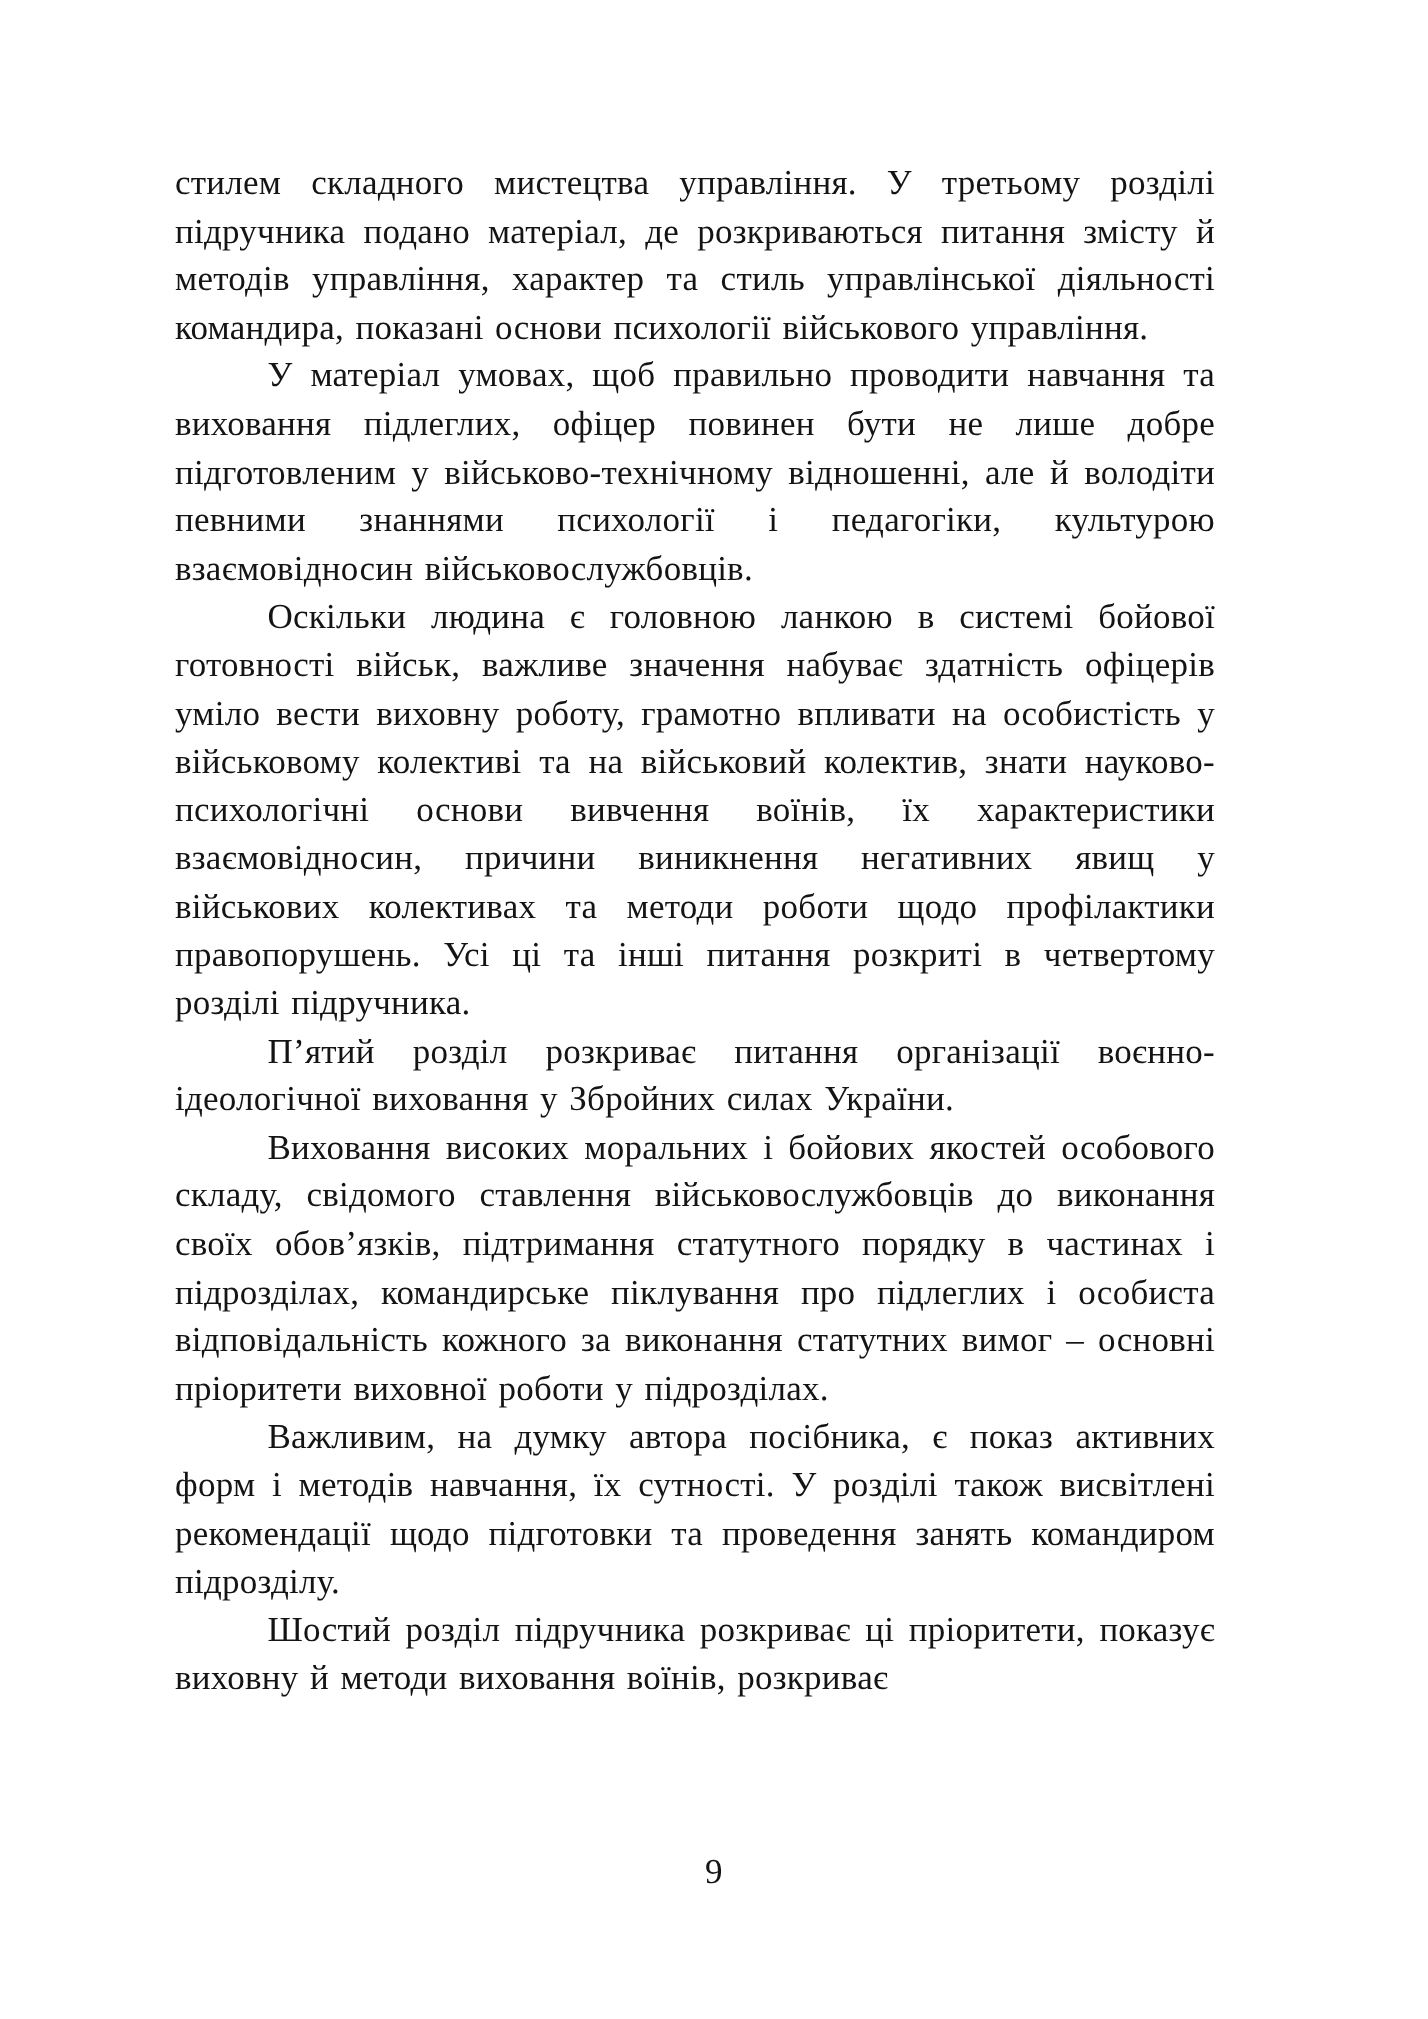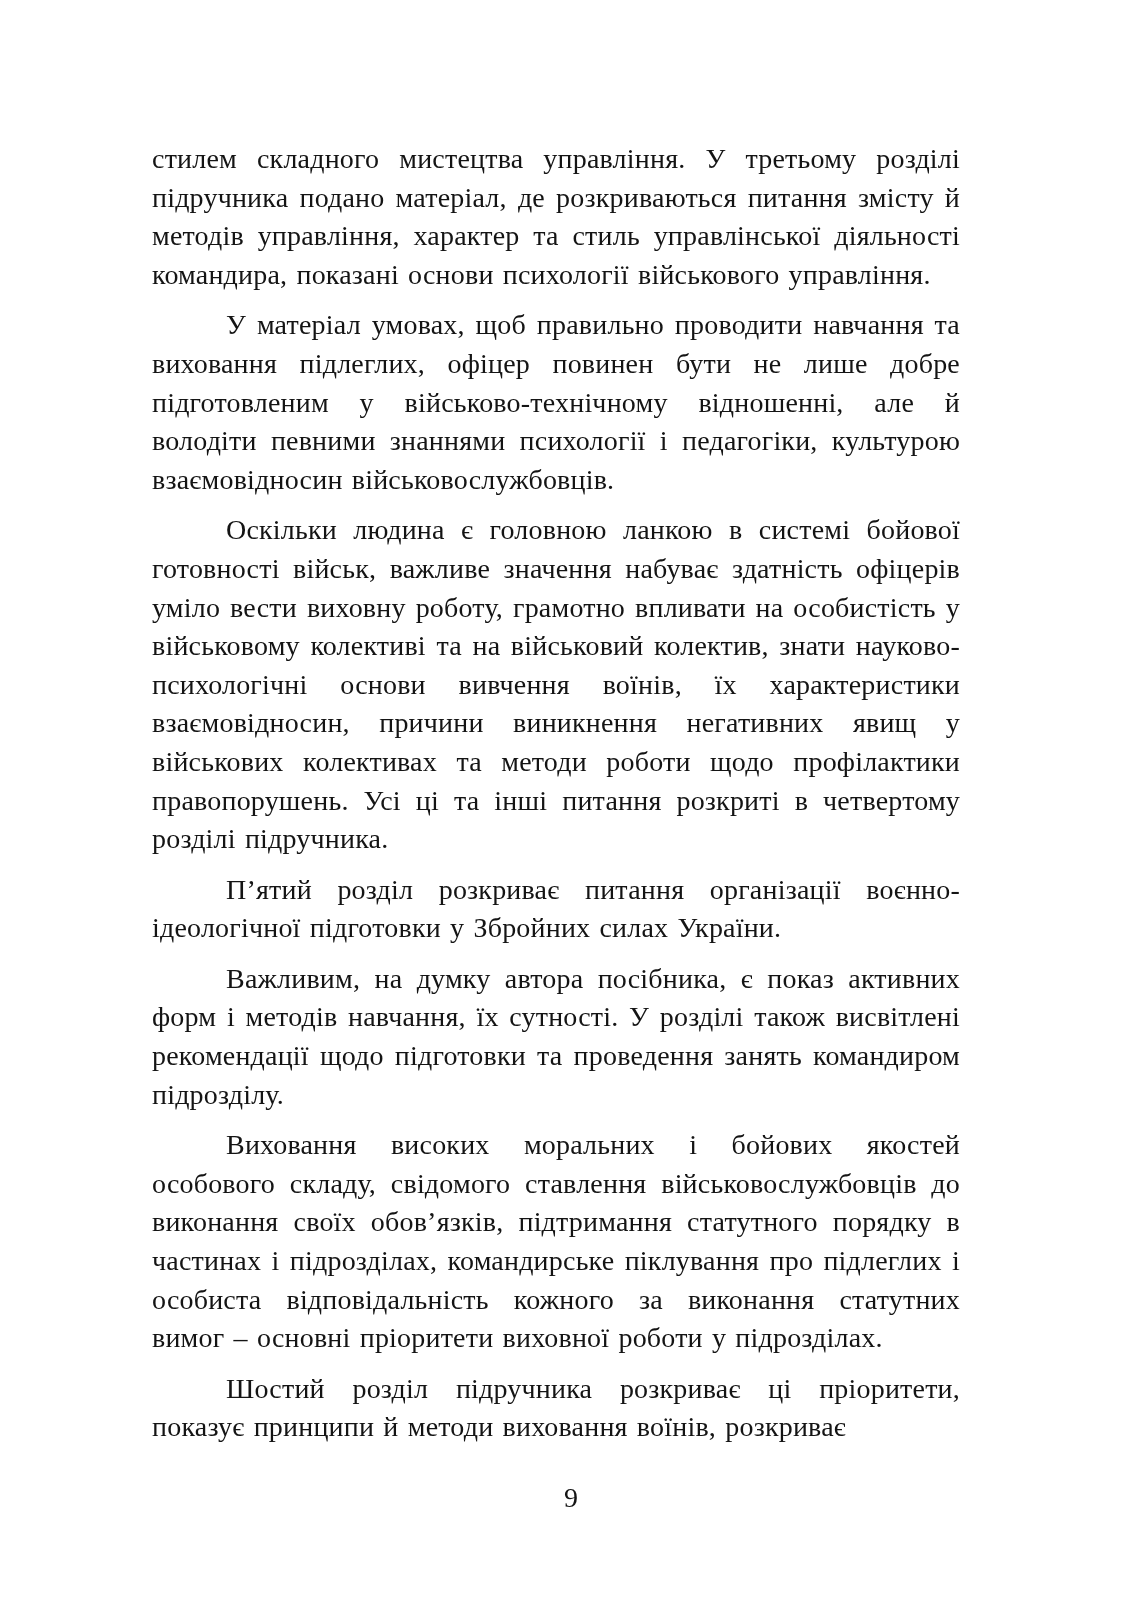--- a/index.html
+++ b/index.html
@@ -21,21 +21,21 @@
     left: 140px;
     top: 128px;
     width: 832px;
     font-size: 28px;
     line-height: 38.6px;
     text-align: justify;
     letter-spacing: 0.2px;
     word-spacing: 2px;
   }
   .text-block p {
-    margin: 12px;
+    margin: 0;
     padding: 0;
   }
   .text-block p.indent {
     text-indent: 74px;
   }
   .page-number {
     position: absolute;
     left: 0;
     top: 1482px;
     width: 100%;
@@ -45,19 +45,19 @@
   }
 </style>
 </head>
 <body>
 
 <div class="page">
   <div class="text-block">
     <p>стилем складного мистецтва управління. У третьому розділі підручника подано матеріал, де розкриваються питання змісту й методів управління, характер та стиль управлінської діяльності командира, показані основи психології військового управління.</p>
     <p class="indent">У матеріал умовах, щоб правильно проводити навчання та виховання підлеглих, офіцер повинен бути не лише добре підготовленим у військово-технічному відношенні, але й володіти певними знаннями психології і педагогіки, культурою взаємовідносин військовослужбовців.</p>
     <p class="indent">Оскільки людина є головною ланкою в системі бойової готовності військ, важливе значення набуває здатність офіцерів уміло вести виховну роботу, грамотно впливати на особистість у військовому колективі та на військовий колектив, знати науково-психологічні основи вивчення воїнів, їх характеристики взаємовідносин, причини виникнення негативних явищ у військових колективах та методи роботи щодо профілактики правопорушень. Усі ці та інші питання розкриті в четвертому розділі підручника.</p>
-    <p class="indent">П’ятий розділ розкриває питання організації воєнно-ідеологічної підготовки у Збройних силах України.</p>
+    <p class="indent">П’ятий розділ розкриває питання організації воєнно-ідеологічної виховання у Збройних силах України.</p>
+    <p class="indent">Виховання високих моральних і бойових якостей особового складу, свідомого ставлення військовослужбовців до виконання своїх обов’язків, підтримання статутного порядку в частинах і підрозділах, командирське піклування про підлеглих і особиста відповідальність кожного за виконання статутних вимог – основні пріоритети виховної роботи у підрозділах.</p>
     <p class="indent">Важливим, на думку автора посібника, є показ активних форм і методів навчання, їх сутності. У розділі також висвітлені рекомендації щодо підготовки та проведення занять командиром підрозділу.</p>
-    <p class="indent">Виховання високих моральних і бойових якостей особового складу, свідомого ставлення військовослужбовців до виконання своїх обов’язків, підтримання статутного порядку в частинах і підрозділах, командирське піклування про підлеглих і особиста відповідальність кожного за виконання статутних вимог – основні пріоритети виховної роботи у підрозділах.</p>
-    <p class="indent">Шостий розділ підручника розкриває ці пріоритети, показує принципи й методи виховання воїнів, розкриває</p>
+    <p class="indent">Шостий розділ підручника розкриває ці пріоритети, показує виховну й методи виховання воїнів, розкриває</p>
   </div>
   <div class="page-number">9</div>
 </div>
 
 </body></html>

